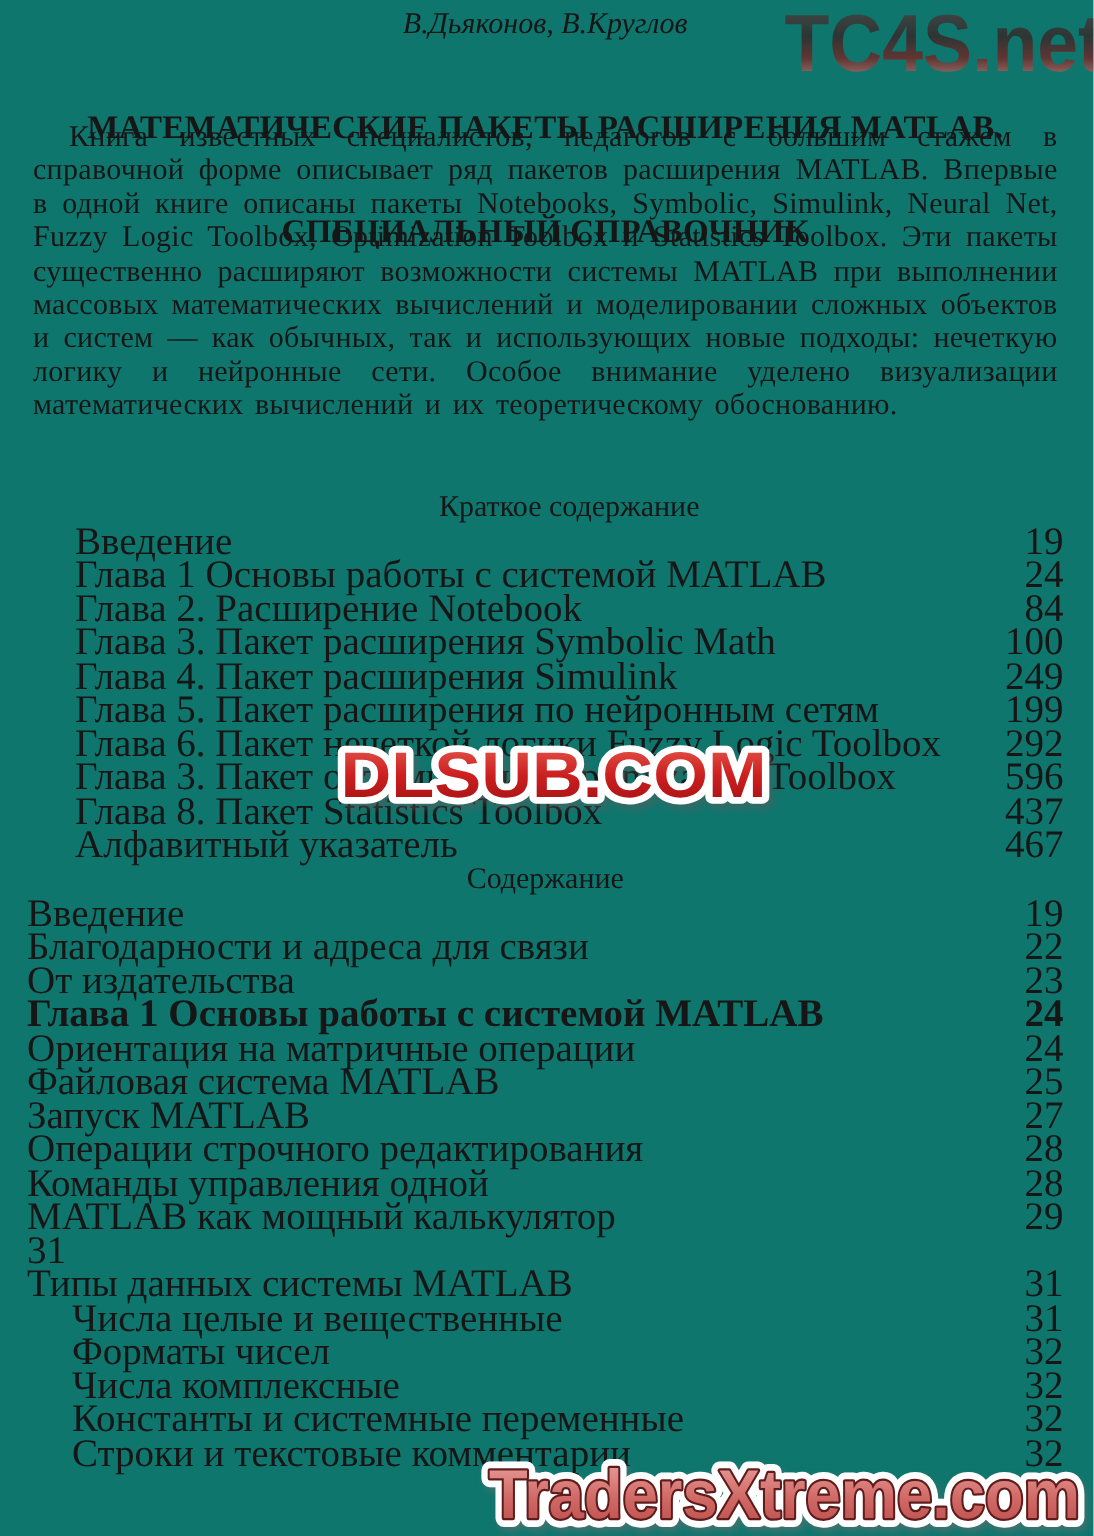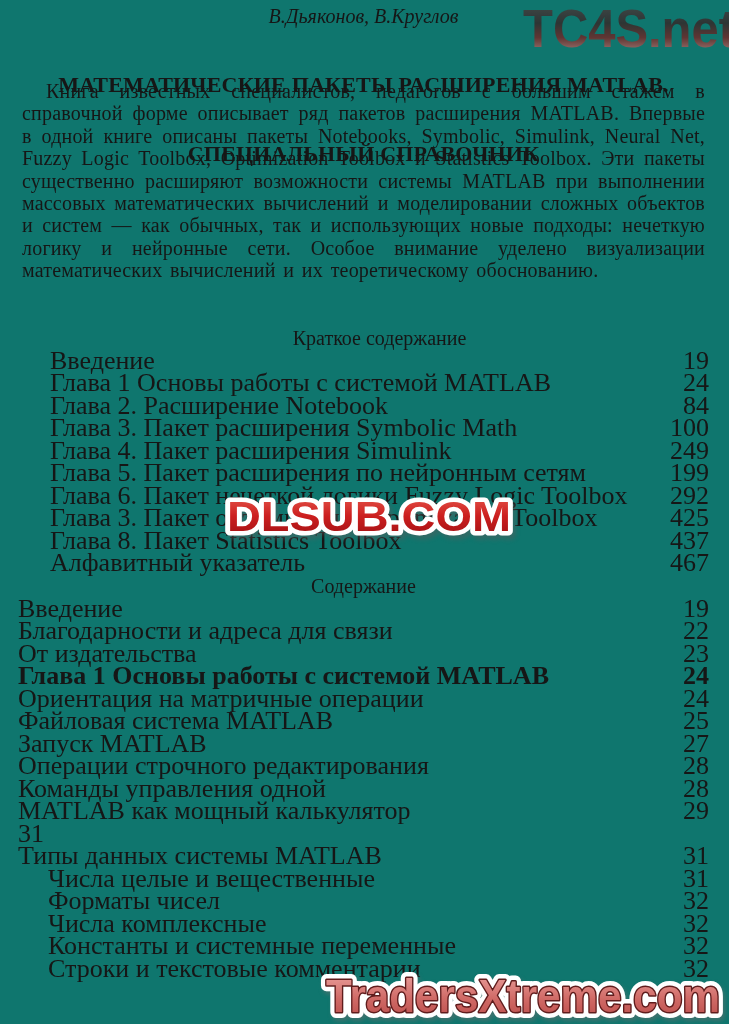--- a/index.html
+++ b/index.html
@@ -122,21 +122,21 @@
           <span class="toc-page">199</span>
         </div>
 
         <div class="toc-row">
           <span class="toc-title">Глава 6. Пакет нечеткой логики Fuzzy Logic Toolbox</span>
           <span class="toc-page">292</span>
         </div>
 
         <div class="toc-row">
           <span class="toc-title">Глава 3. Пакет оптимизации Optimization Toolbox</span>
-          <span class="toc-page">425</span>
+          <span class="toc-page">596</span>
         </div>
 
         <div class="toc-row">
           <span class="toc-title">Глава 8. Пакет Statistics Toolbox</span>
           <span class="toc-page">437</span>
         </div>
 
         <div class="toc-row">
           <span class="toc-title">Алфавитный указатель</span>
           <span class="toc-page">467</span>

